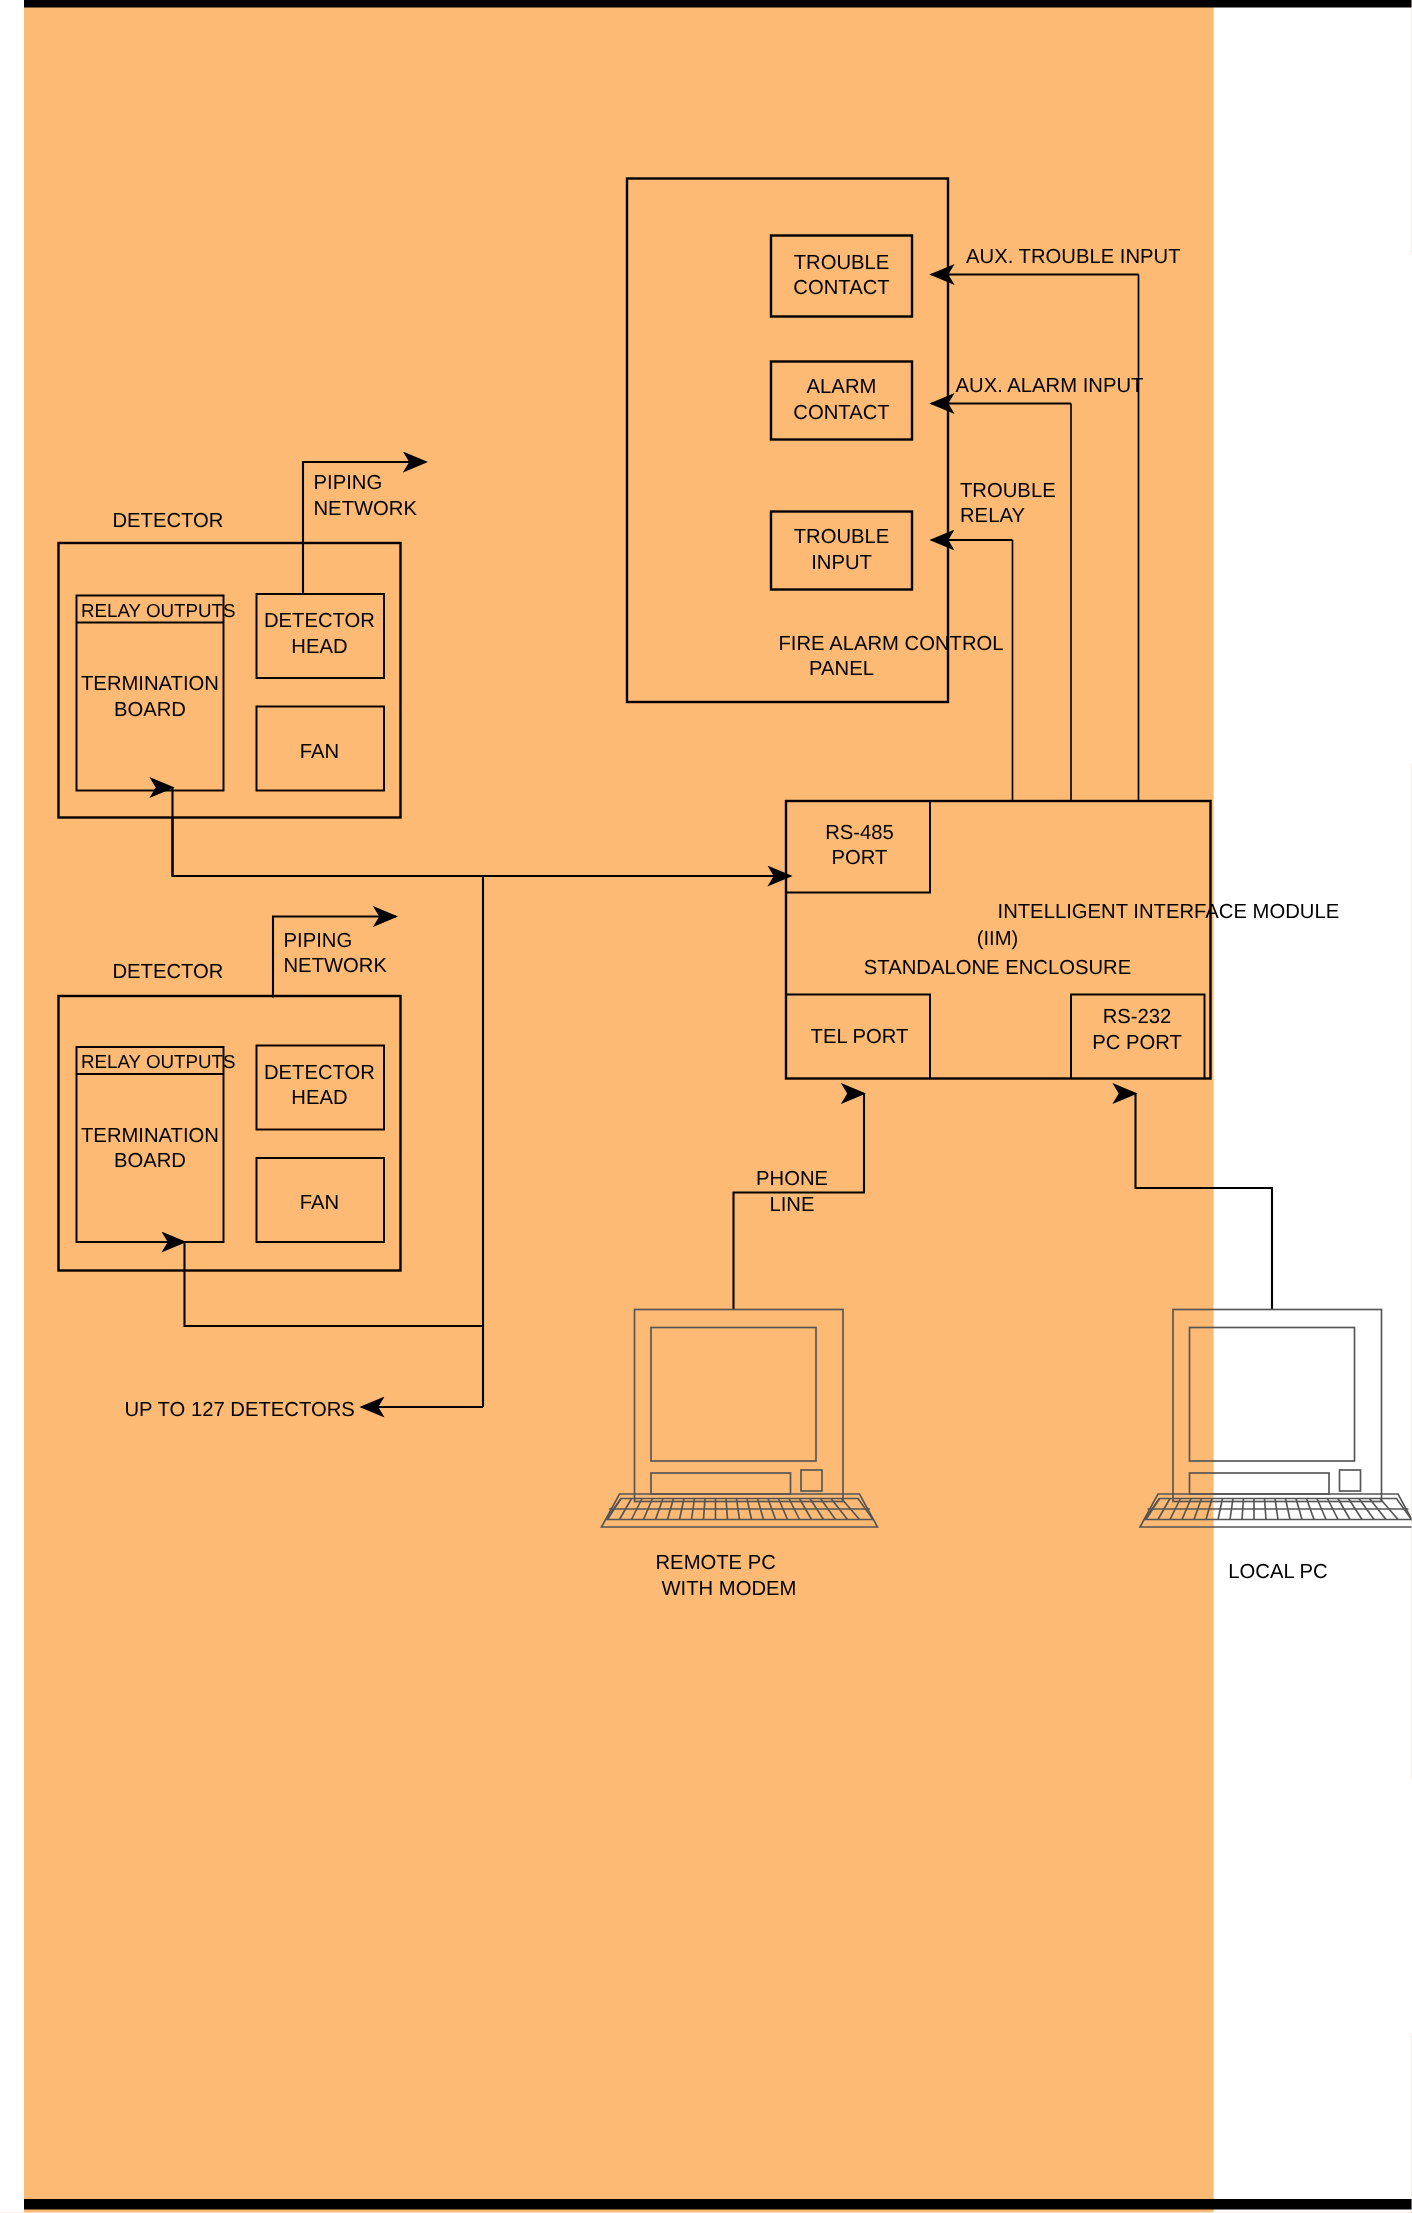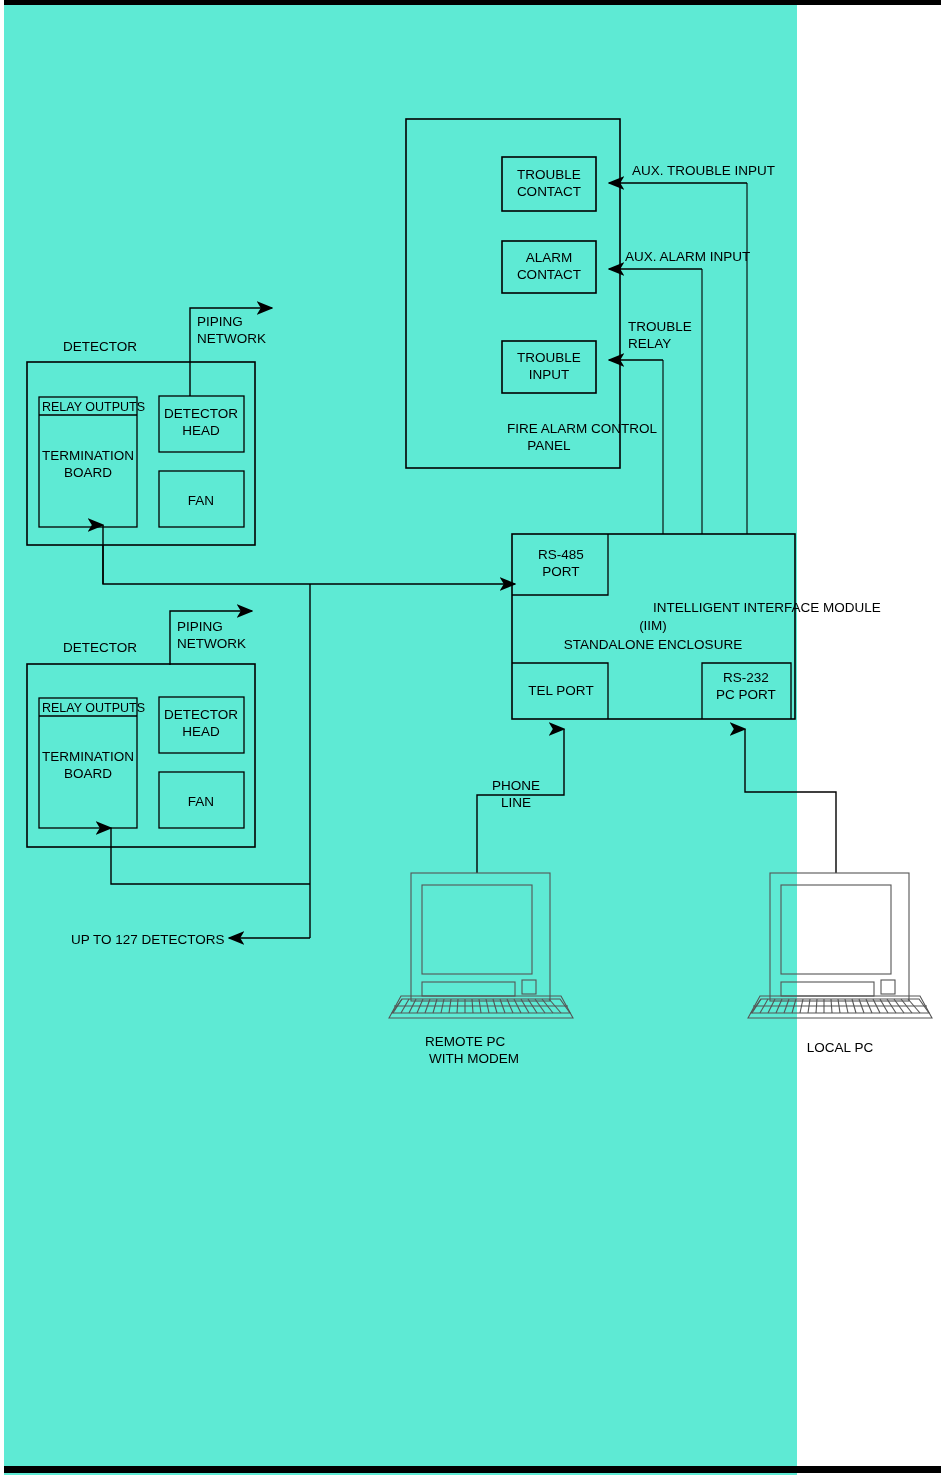--- a/index.html
+++ b/index.html
@@ -1,18 +1,18 @@
 <!DOCTYPE html>
 <html><head>
 <meta charset="utf-8">
 <style>
   html,body{margin:0;padding:0;background:#ffffff;}
   body{width:941px;height:1475px;position:relative;overflow:hidden;
        font-family:"Liberation Sans","DejaVu Sans",sans-serif;}
-  #page{position:absolute;left:4px;top:0;width:793px;height:1475px;background:#5eead4;}
+  #page{position:absolute;left:16px;top:0;width:793px;height:1475px;background:#fdba74;}
   .edge-bar{position:absolute;left:0;width:941px;background:#000;}
   #bar-top{top:0;height:5px;}
   #bar-bottom{top:1466px;height:7px;}
   svg{position:absolute;left:0;top:0;}
   text{font-family:"Liberation Sans","DejaVu Sans",sans-serif;fill:#000;}
   .lbl{font-size:13.5px;}
   .lbl-sm{font-size:12.5px;}
   .box{fill:none;stroke:#000;stroke-width:1.6;}
   .box-thin{fill:none;stroke:#000;stroke-width:1.3;}
   .wire{fill:none;stroke:#000;stroke-width:1.4;}

